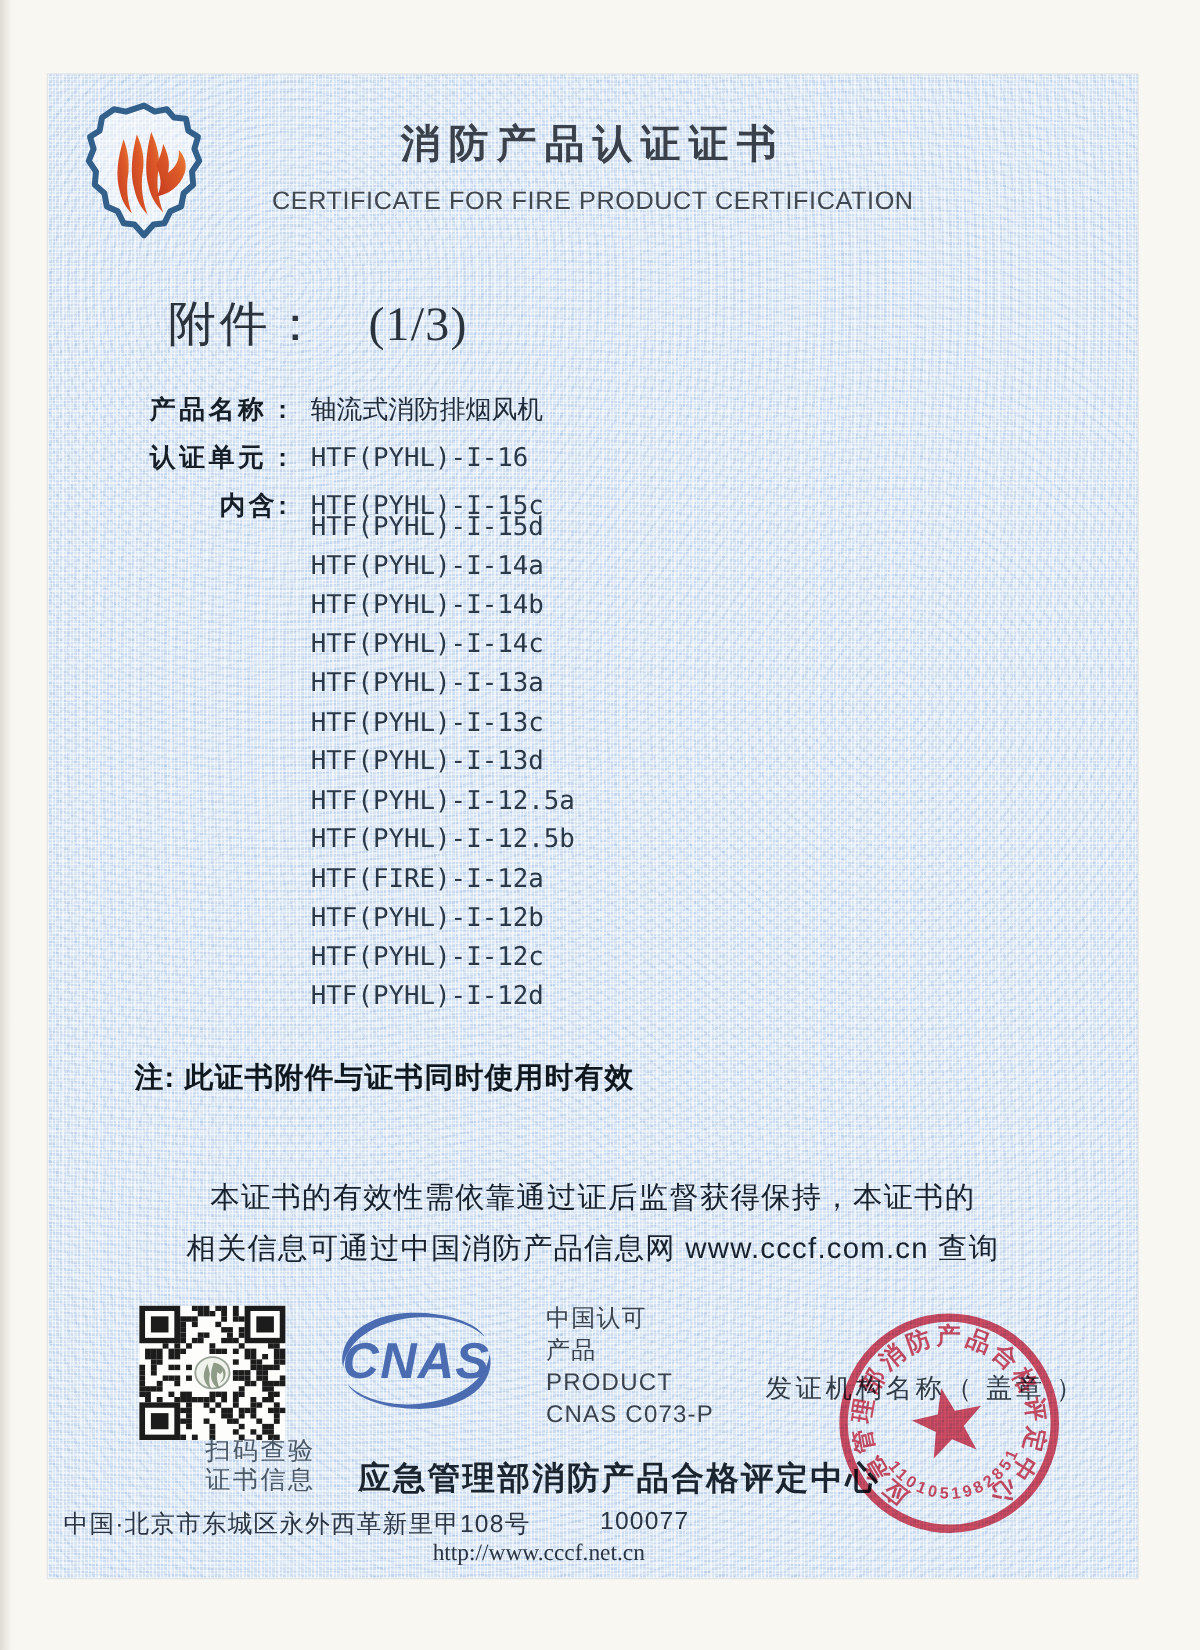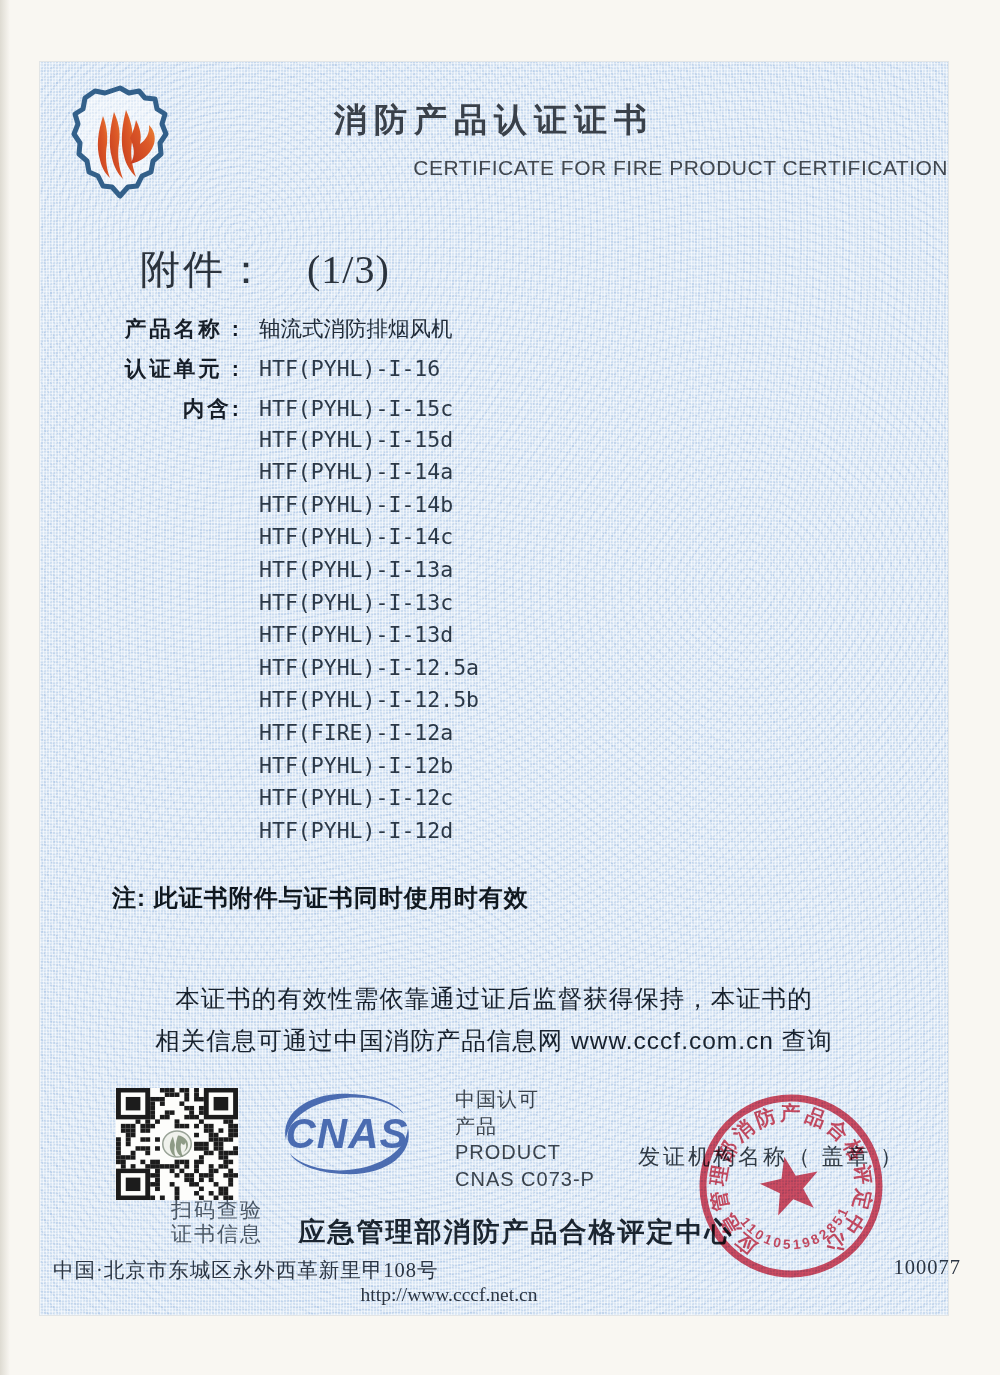--- a/index.html
+++ b/index.html
@@ -24,37 +24,37 @@
   }
   .abs{position:absolute;}
 
   .logo-svg{left:30px;top:22px;width:100px;height:125px;}
 
   .title-cn{
     left:0;top:36px;width:100%;margin:0;text-align:center;
     font-size:33px;font-weight:600;letter-spacing:7px;color:#3a414a;
   }
   .title-en{
-    left:0;top:94px;width:100%;text-align:right;
+    left:0;top:94px;width:100%;text-align:center;
     font-size:21px;font-weight:500;letter-spacing:.5px;color:#40474f;
   }
 
   .attachment-row{left:100px;top:180px;font-size:40px;color:#2b333d;letter-spacing:3px;}
   .attachment-row .val{font-family:"Liberation Serif",serif;letter-spacing:1px;margin-left:38px;}
 
   .certno-row{left:520px;top:222px;font-size:20px;color:#273240;}
   .certno-row .val{font-family:"Liberation Serif",serif;margin-left:4px;}
 
   .fields{left:0;top:252px;width:100%;}
   .frow{display:flex;align-items:baseline;padding-left:72px;}
   .frow.tall{height:40px;}
   .frow.model-row{height:32.6px;}
   .flabel{
     width:130px;text-align:right;font-weight:bold;font-size:21.5px;
-    letter-spacing:3px;color:#161e28;flex:none;
+    letter-spacing:3px;color:#161e28;flex:none;margin-top:12px;
   }
   .fvalue{margin-left:17px;font-size:21.5px;color:#212c3a;}
   .fvalue.mono{font-family:"DejaVu Sans Mono","Liberation Mono",monospace;font-size:21.5px;color:#2b3847;}
 
   .note-line{left:72px;top:820px;font-size:24px;font-weight:bold;color:#10181f;letter-spacing:1px;}
 
   .para{left:0;top:916px;width:100%;text-align:center;font-size:24.5px;
     line-height:42px;color:#18222e;letter-spacing:1px;font-weight:500;}
 
   .qr-svg{left:76px;top:1026px;width:122px;height:112px;}
@@ -66,22 +66,22 @@
 
   .issuer-label{left:598px;top:1080px;font-family:"Liberation Serif",serif;
     font-size:22px;color:#313b46;letter-spacing:3px;z-index:2;}
 
   .stamp-svg{left:653px;top:1026px;width:196px;height:196px;
     transform:rotate(-12deg);opacity:.92;mix-blend-mode:multiply;z-index:3;}
 
   .issuer-name{left:0;top:1152px;width:100%;text-align:center;transform:translateX(22px);
     font-size:27px;font-weight:bold;color:#1b2530;letter-spacing:2px;}
 
-  .address-line{left:0;top:1194px;width:100%;display:flex;justify-content:space-between;
-    transform:translateX(13px);font-family:Liberation Serif, serif;
+  .address-line{left:0;top:1194px;width:100%;display:flex;justify-content:flex-start;
+    transform:translateX(13px);font-family:Liberation Sans, sans-serif;
     font-size:20.5px;color:#2a3442;letter-spacing:1px;}
   .address-line .postcode{margin-left:58px;}
 
   .website-line{left:0;top:1222px;width:100%;text-align:center;transform:translateX(-45px);
     font-family:"Liberation Serif",serif;font-size:19.5px;color:#2a3442;}
 </style>
 </head>
 <body>
 
 <div class="scan-edge"></div>

